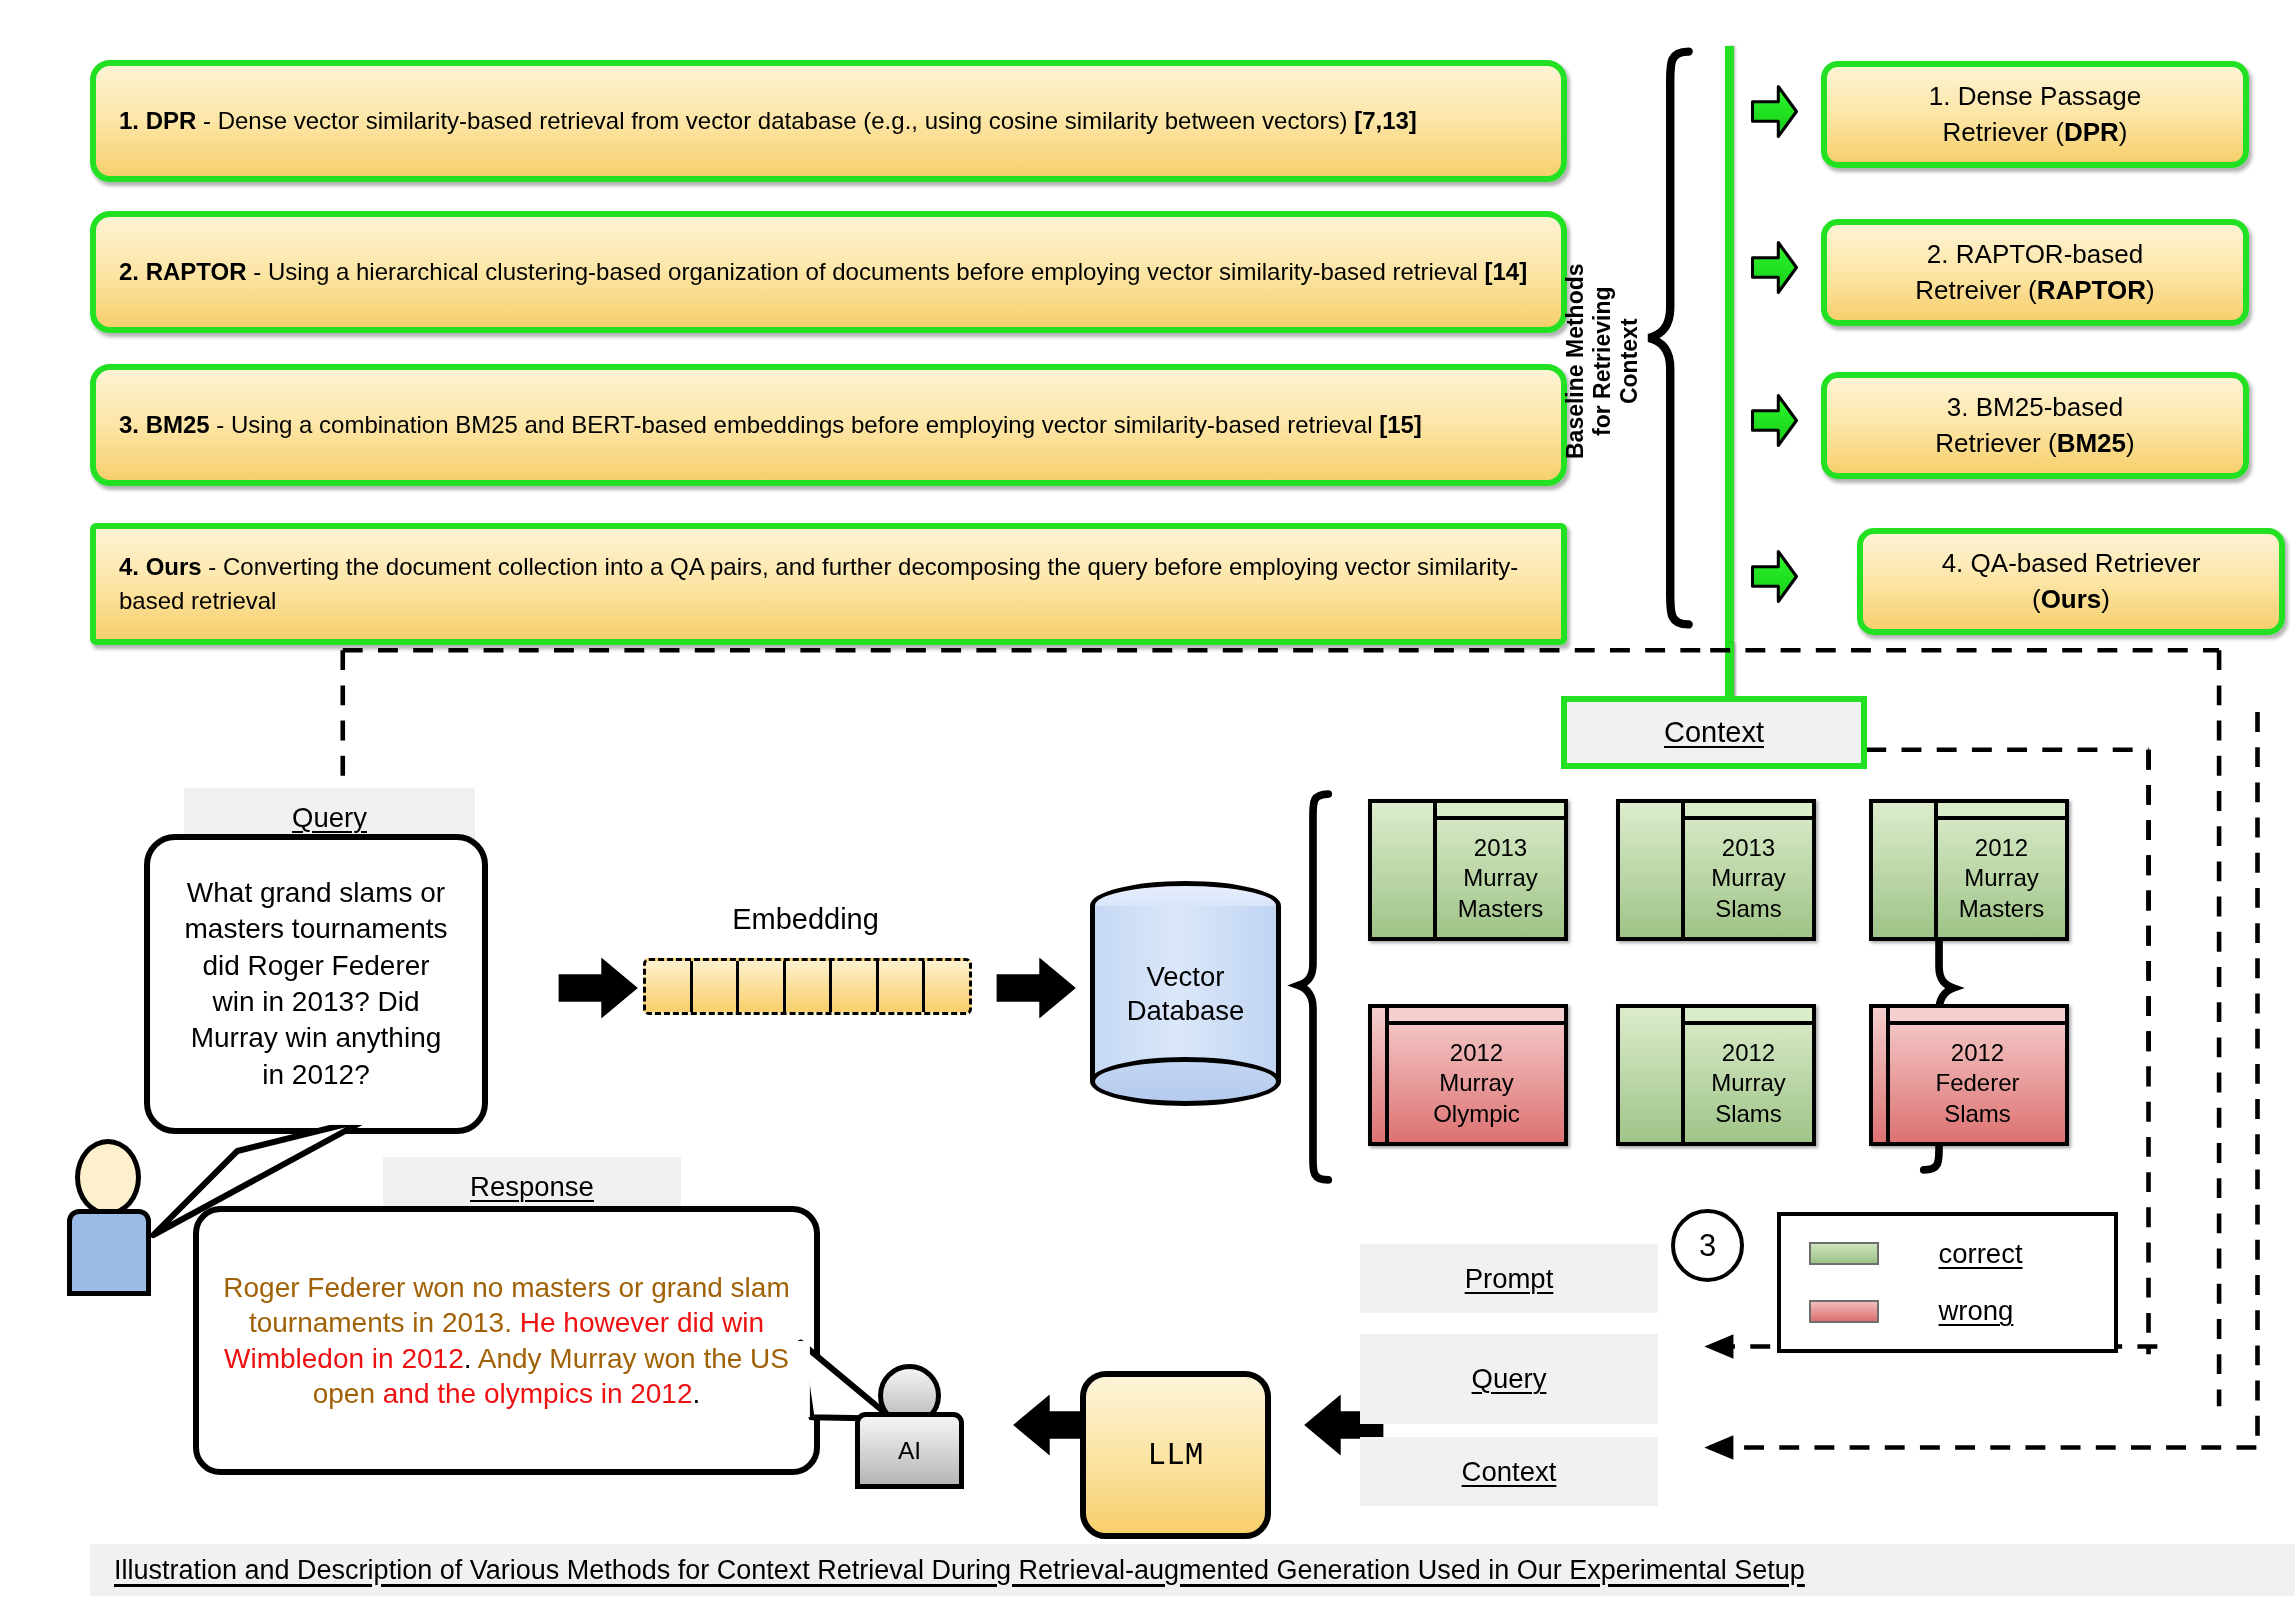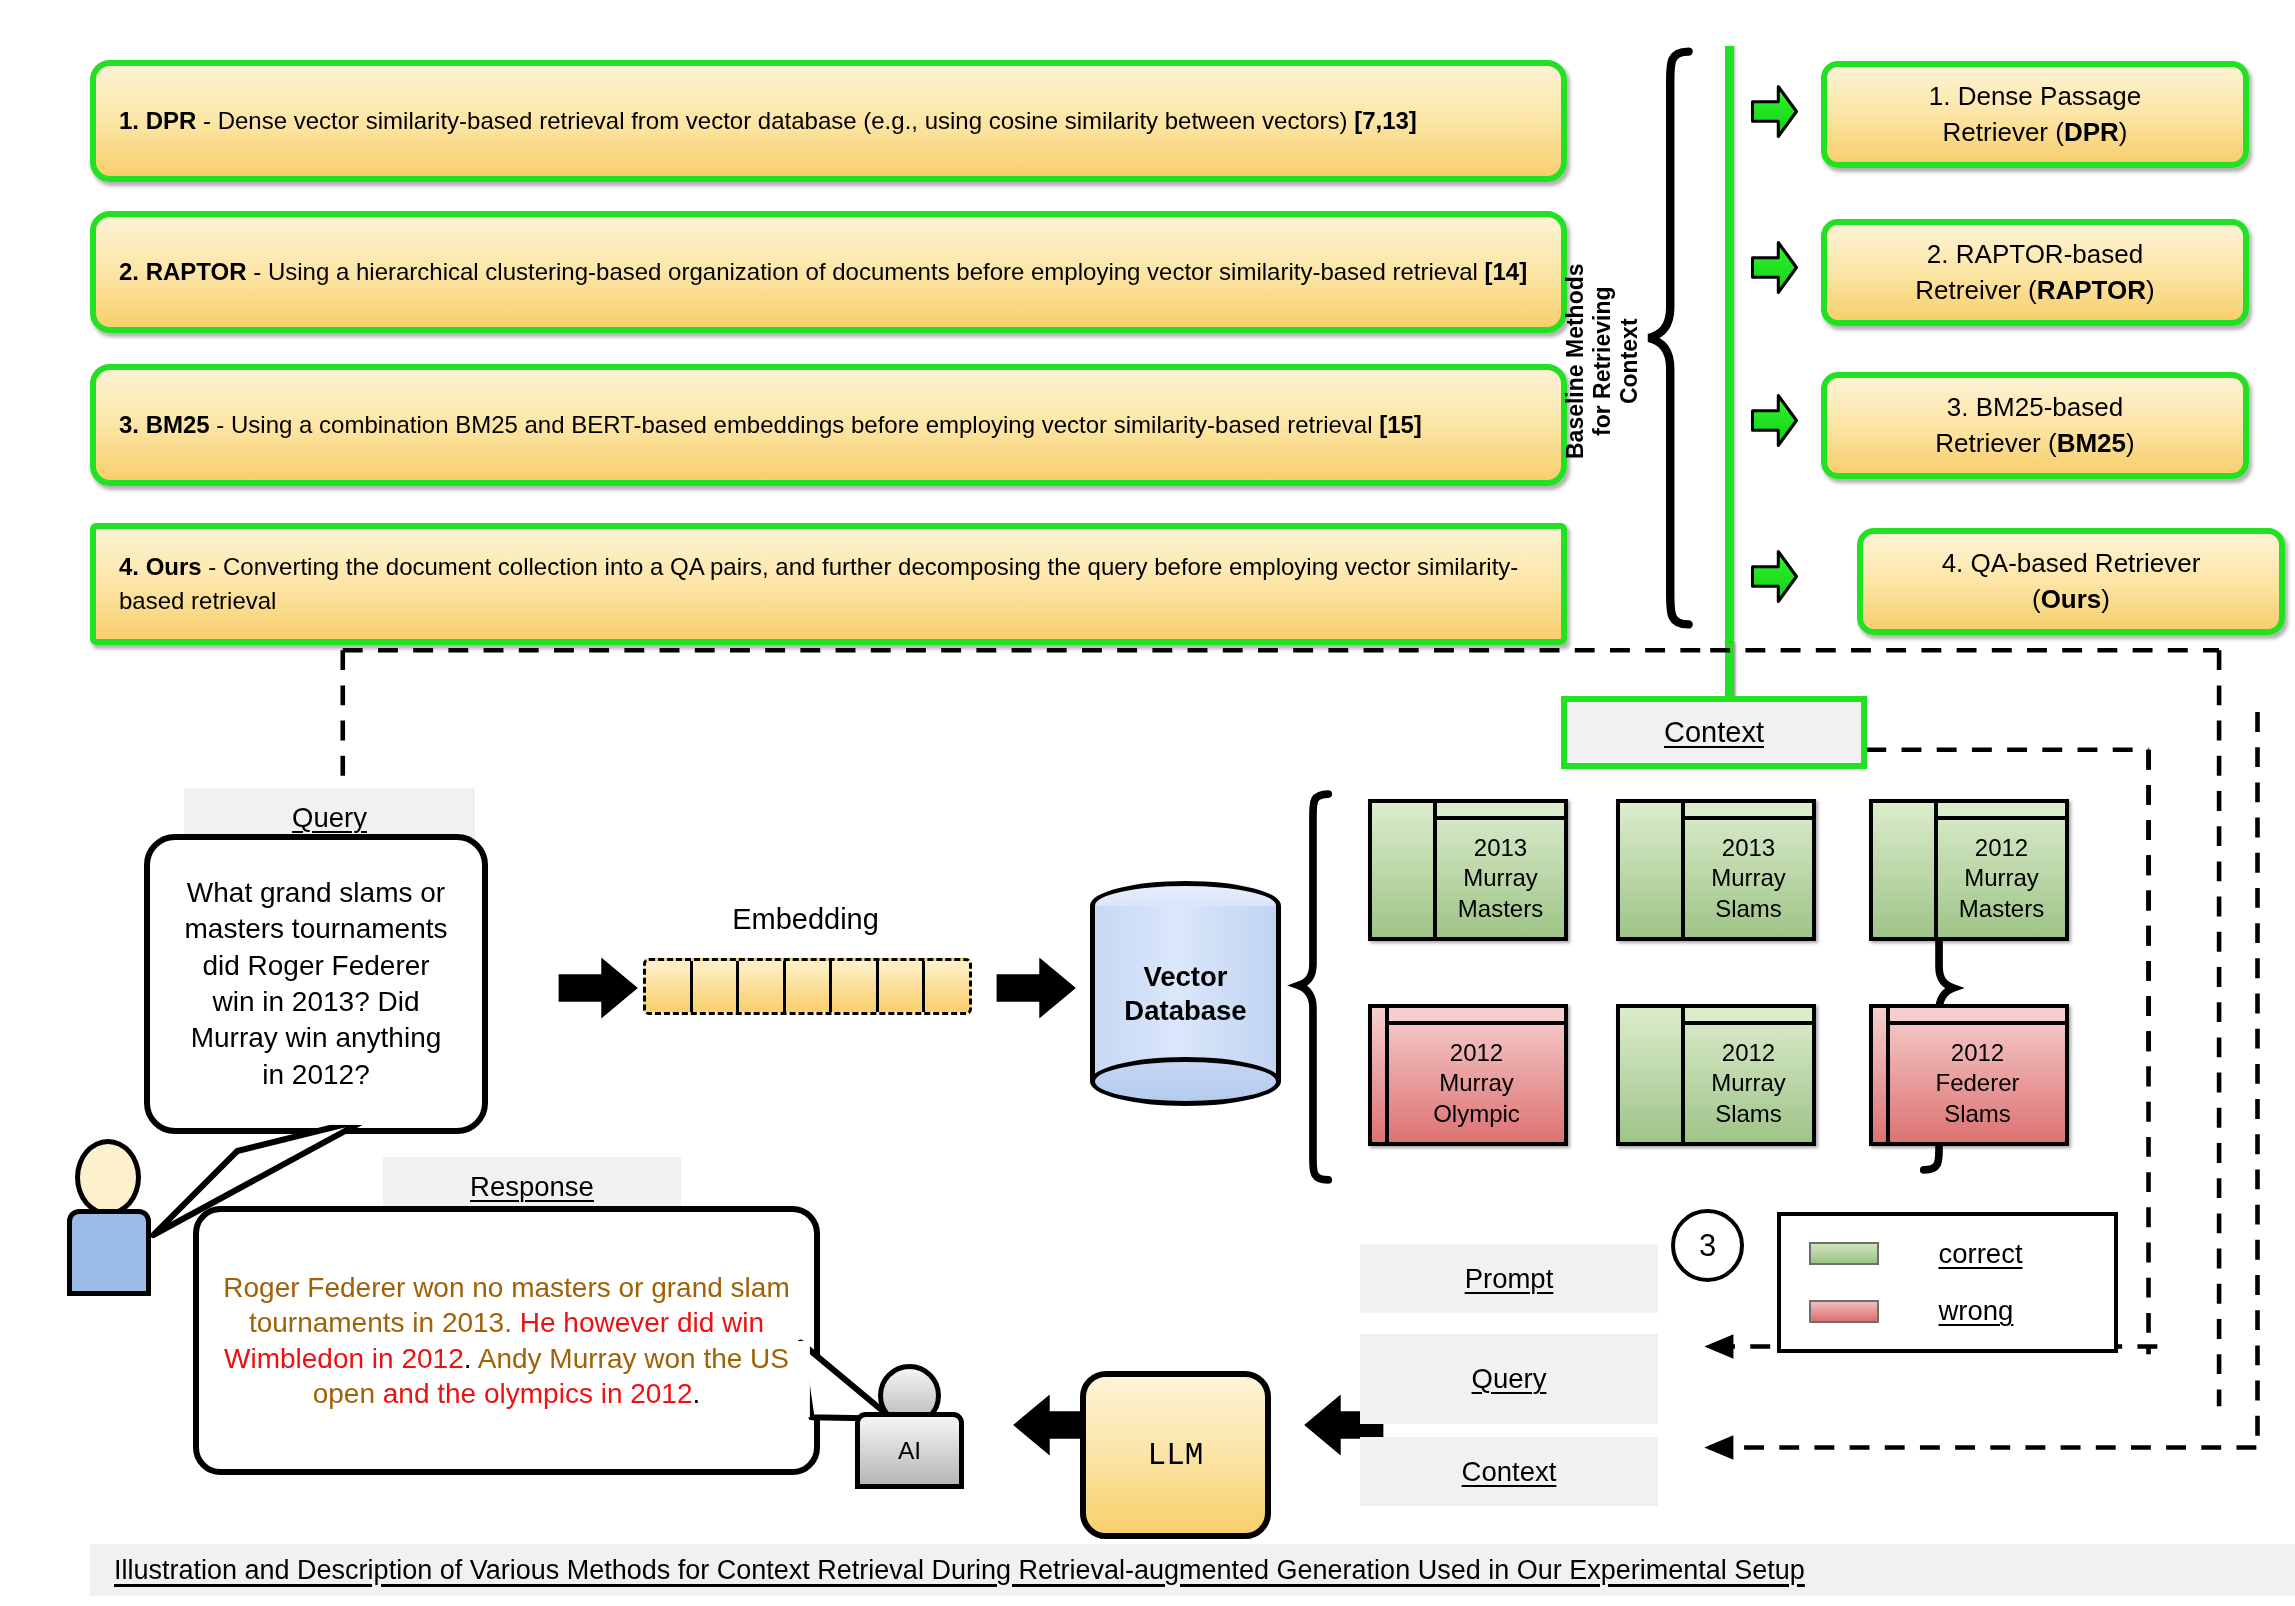--- a/index.html
+++ b/index.html
@@ -116,21 +116,21 @@
     background: linear-gradient(180deg,#fdf4d8 0%,#fbe3a0 55%,#f8cf6a 100%);
     display: flex; align-items: center; justify-content: center;
     font-size: 31px;
   }
 
   
   .cyl-body {
     background: linear-gradient(90deg,#c5d8f4 0%,#dbe7fa 45%,#c0d4f2 100%);
     border-left: 5.4px solid #000; border-right: 5.4px solid #000;
     display: flex; align-items: center; justify-content: center;
-    text-align: center; font-size: 27.5px; line-height: 1.22; font-weight: bold;
+    text-align: center; font-size: 27.5px; line-height: 1.22;
   }
   .cyl-top, .cyl-bot {
     border: 5.4px solid #000; border-radius: 50%;
   }
   .cyl-top { background: linear-gradient(180deg,#e6eefc,#cdddf7); }
   .cyl-bot { background: linear-gradient(180deg,#c3d6f2,#b5cbee); }
 
   
   .embed {
     border: 3.8px dashed #000;

